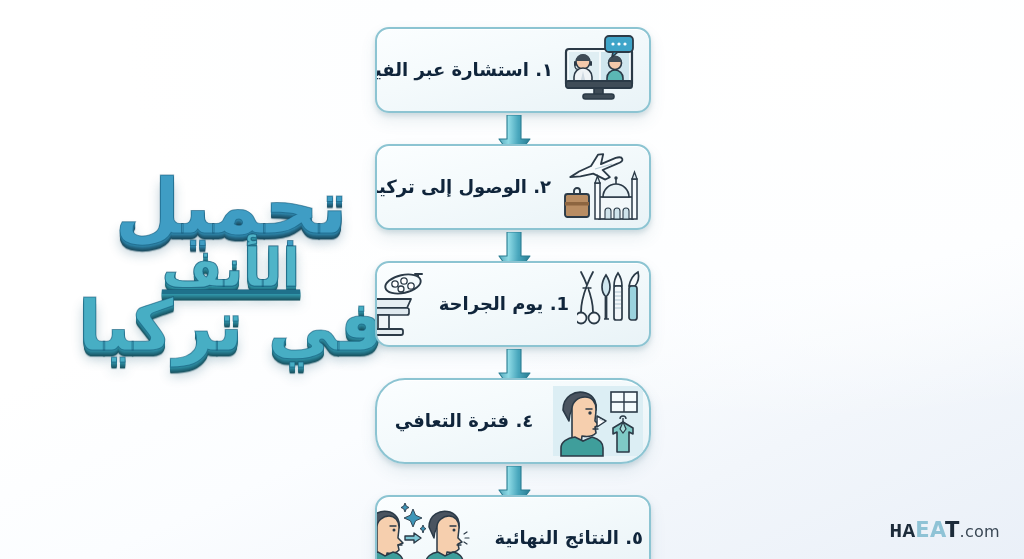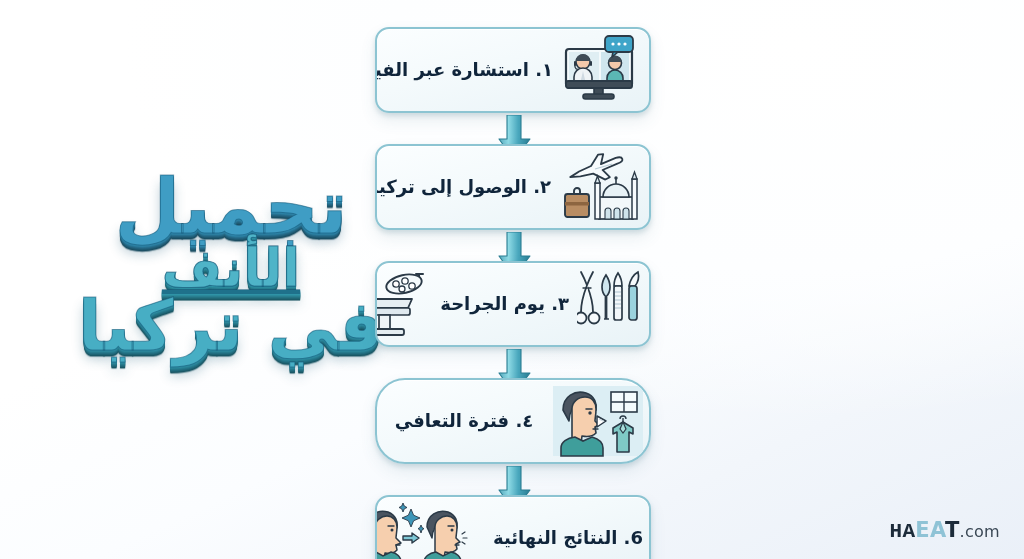--- a/index.html
+++ b/index.html
@@ -233,21 +233,21 @@
             <rect x="0" y="16" width="8" height="34" rx="2" fill="#f2f7fa" stroke="#2b3a47" stroke-width="1.7"></rect>
             <path d="M1 22h6M1 26h6M1 30h6M1 34h6M1 38h6" stroke="#a9c2ce" stroke-width="1.1"></path>
           </g>
 
           <g transform="translate(51,2)">
             <path d="M1 16q2-10 9-14 2 8-3 14z" fill="#f6fafc" stroke="#2b3a47" stroke-width="1.7"></path>
             <rect x="1" y="16" width="8" height="34" rx="2.5" fill="#9bd3de" stroke="#2b3a47" stroke-width="1.7"></rect>
           </g>
         </svg>
       </div>
-      <div class="step-label">٣. يوم الجراحة</div>
+      <div class="step-label">1. يوم الجراحة</div>
       <div class="icon-slot icon-left">
         <svg width="84" height="72" viewBox="0 0 84 72">
 
           <g transform="translate(38,2)">
             <path d="M30 4h7" stroke="#2b3a47" stroke-width="2" stroke-linecap="round"></path>
             <path d="M33 4v6" stroke="#2b3a47" stroke-width="2"></path>
             <ellipse cx="18" cy="14" rx="18" ry="9" fill="#f4fafc" stroke="#2b3a47" stroke-width="1.9" transform="rotate(-12 18 14)"></ellipse>
             <g fill="#ffffff" stroke="#2b3a47" stroke-width="1.3">
               <circle cx="10" cy="14" r="3.2"></circle>
               <circle cx="19" cy="11" r="3.2"></circle>
@@ -328,21 +328,21 @@
             <stop offset="30%" stop-color="#8fdbe6"></stop>
             <stop offset="62%" stop-color="#49a7bd"></stop>
             <stop offset="100%" stop-color="#2a7e93"></stop>
           </linearGradient>
         </defs>
         <path d="M11 0h14v24h9L18 45 3 24h8z" fill="url(#agrad4)" stroke="#2a7e93" stroke-width="1.1" stroke-linejoin="round"></path>
       </svg>
     </div>
 
     <div class="step" style="top:468px;">
-      <div class="step-label">6. النتائج النهائية</div>
+      <div class="step-label">٥. النتائج النهائية</div>
       <div class="icon-slot icon-left">
         <svg width="126" height="74" viewBox="0 0 126 74">
 
           <g transform="translate(2,6)">
             <path d="M6 20C6 8 17 2 27 5c8 3 10 10 9 16-1-5-5-8-10-8-6 0-9 3-12 7-2 4-3 7-3 11z" fill="#4a5460" stroke="#2b3a47" stroke-width="1.5" stroke-linejoin="round"></path>
             <path d="M14 20c0-6 6-11 12-11 6 0 10 5 10 11 0 5-1 8-1 11l5 5-5 2 1 5c-3 3-8 4-12 3l-1 7H14z" fill="#f6cfae" stroke="#2b3a47" stroke-width="1.5" stroke-linejoin="round"></path>
             <circle cx="31" cy="23" r="1.5" fill="#2b3a47"></circle>
             <path d="M27 19h6" stroke="#2b3a47" stroke-width="1.4" stroke-linecap="round"></path>
             <path d="M35 38h4" stroke="#2b3a47" stroke-width="1.3" stroke-linecap="round"></path>
             <path d="M3 62v-7c0-5 5-9 12-10l7 4 8-4c6 1 10 5 10 10v7z" fill="#3f9e9b" stroke="#2b3a47" stroke-width="1.5"></path>

